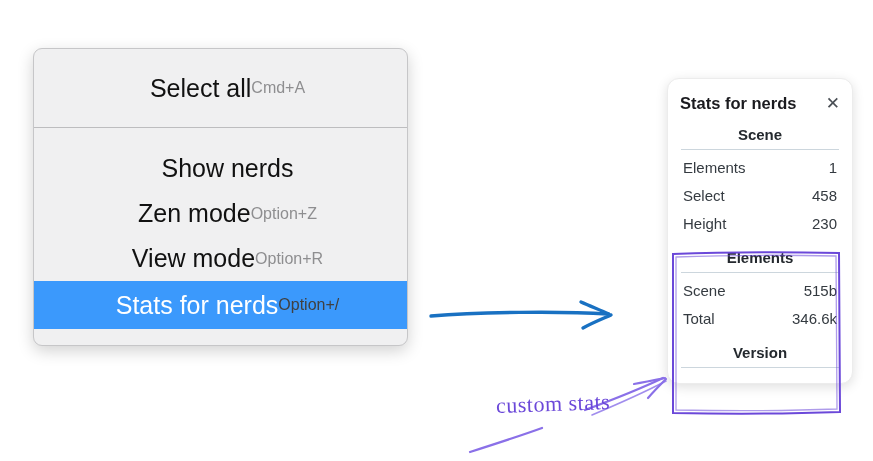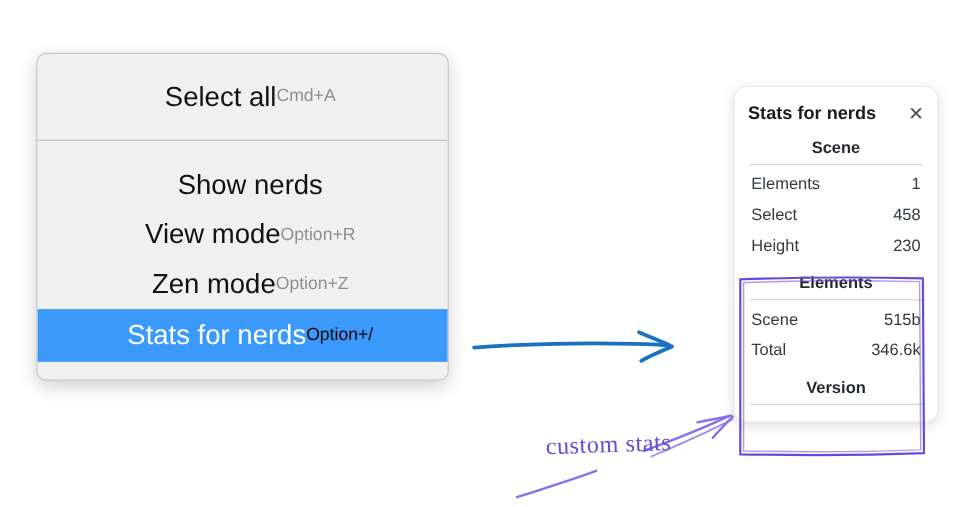--- a/index.html
+++ b/index.html
@@ -17,21 +17,21 @@
   }
   .menu-group{padding:11px 0;}
   .menu-group.second{border-top:1px solid #bdbdbf;padding:18px 0 16px;}
   .menu-item{
     height:45px;display:flex;align-items:center;justify-content:center;
     padding:0 30px 0 44px;cursor:default;
   }
   .menu-group.first .menu-item{height:56px;}
   .menu-item .shortcut{color:#8e8e90;font-size:16px;}
   .menu-item.active{background:#3b99fc;color:#ffffff;height:48px;}
-  .menu-item.active .shortcut{color:#000000;}
+  .menu-item.active .shortcut{color:#404040;}
 
   
   .panel{
     position:absolute;left:667px;top:78px;width:186px;box-sizing:border-box;
     background:#ffffff;border:1px solid #ececec;border-radius:12px;
     box-shadow:0 3px 12px rgba(0,0,0,.13);
     padding:13px 12px 12px;color:#343a40;font-size:15px;z-index:2;
   }
   .panel-head{display:flex;align-items:center;justify-content:space-between;height:22px;}
   .panel-title{font-weight:700;font-size:16.5px;color:#1b1b1f;}
@@ -62,26 +62,26 @@
       <div class="menu-item">
         <span>Select all</span>
         <span class="shortcut">Cmd+A</span>
       </div>
     </div>
     <div class="menu-group second">
       <div class="menu-item">
         <span>Show nerds</span>
       </div>
       <div class="menu-item">
+        <span>Zen mode</span>
+        <span class="shortcut">Option+Z</span>
+      </div>
+      <div class="menu-item">
         <span>View mode</span>
         <span class="shortcut">Option+R</span>
-      </div>
-      <div class="menu-item">
-        <span>Zen mode</span>
-        <span class="shortcut">Option+Z</span>
       </div>
       <div class="menu-item active">
         <span>Stats for nerds</span>
         <span class="shortcut">Option+/</span>
       </div>
     </div>
   </div>
 
   <div class="panel">
     <div class="panel-head">

